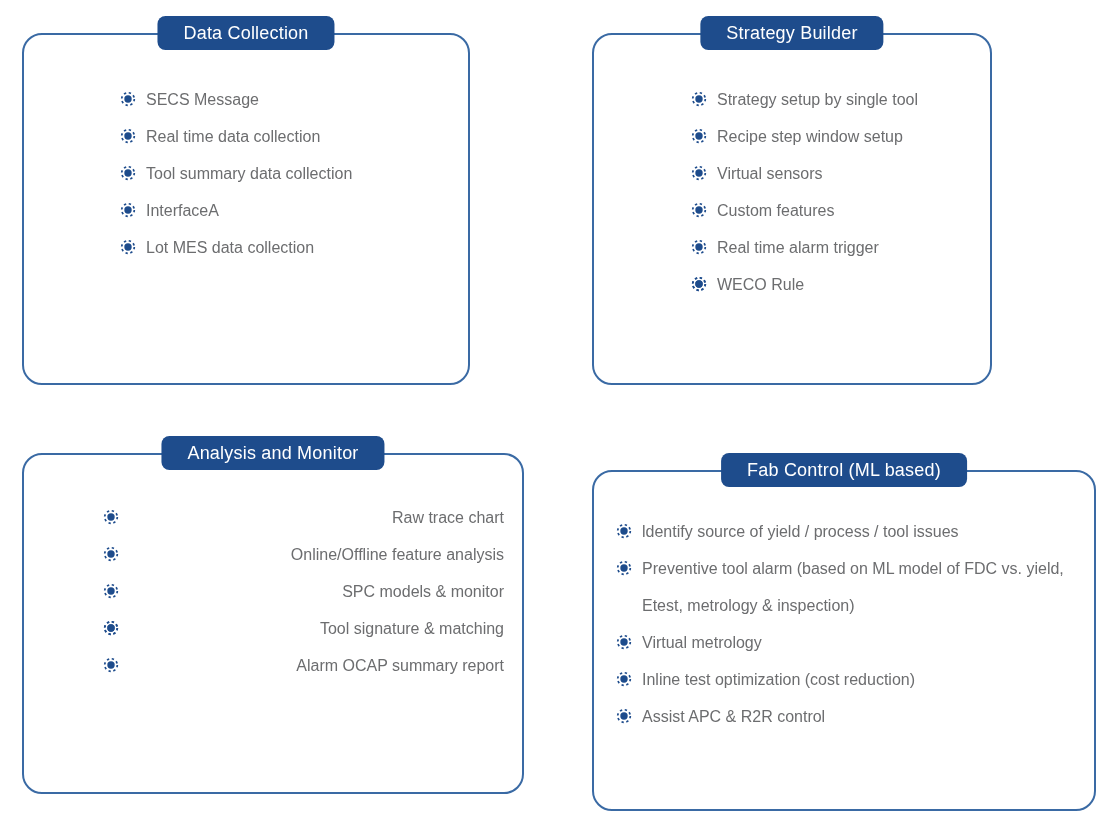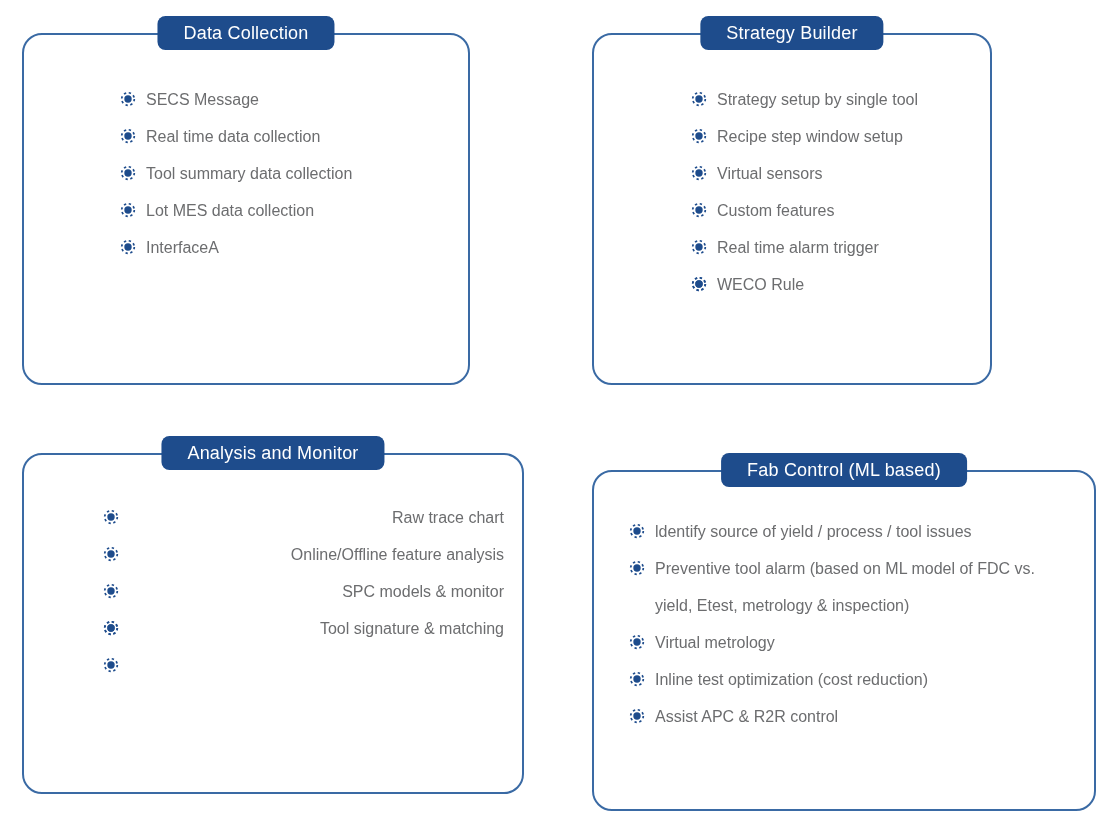--- a/index.html
+++ b/index.html
@@ -42,21 +42,21 @@
     letter-spacing: 0.2px;
   }
 
   .list {
     margin: 0;
     list-style: none;
     padding: 46px 18px 0 96px;
   }
   .card-tr .list { padding-left: 97px; padding-top: 46px; }
   .card-bl .list { padding-left: 79px; padding-top: 44px; text-align: right; }
-  .card-br .list { padding-left: 35px; padding-top: 41px; }
+  .card-br .list { padding-left: 22px; padding-top: 41px; }
 
   .list li {
     position: relative;
     padding-left: 26px;
     font-size: 16px;
     line-height: 37px;
     color: #6c6d6f;
   }
   .card-br .list li { max-width: 436px; }
 
@@ -107,30 +107,30 @@
           </span>
         <span>Tool summary data collection</span>
       </li>
       <li>
         <span class="bullet-icon">
             <svg width="16" height="16" viewBox="0 0 16 16">
               <circle cx="8" cy="8" r="6.3" fill="none" stroke="#1e4c8c" stroke-width="1.7" stroke-dasharray="2.3 2.65"></circle>
               <circle cx="8" cy="8" r="3.7" fill="#1e4c8c"></circle>
             </svg>
           </span>
+        <span>InterfaceA</span>
+      </li>
+      <li>
+        <span class="bullet-icon">
+            <svg width="16" height="16" viewBox="0 0 16 16">
+              <circle cx="8" cy="8" r="6.3" fill="none" stroke="#1e4c8c" stroke-width="1.7" stroke-dasharray="2.3 2.65"></circle>
+              <circle cx="8" cy="8" r="3.7" fill="#1e4c8c"></circle>
+            </svg>
+          </span>
         <span>Lot MES data collection</span>
-      </li>
-      <li>
-        <span class="bullet-icon">
-            <svg width="16" height="16" viewBox="0 0 16 16">
-              <circle cx="8" cy="8" r="6.3" fill="none" stroke="#1e4c8c" stroke-width="1.7" stroke-dasharray="2.3 2.65"></circle>
-              <circle cx="8" cy="8" r="3.7" fill="#1e4c8c"></circle>
-            </svg>
-          </span>
-        <span>InterfaceA</span>
       </li>
     </ul>
   </section>
 
   <section class="card card-tr">
     <div class="tab">
       <span>Strategy Builder</span>
     </div>
     <ul class="list">
       <li>
@@ -247,20 +247,21 @@
           </span>
         <span>Tool signature &amp; matching</span>
       </li>
       <li>
         <span class="bullet-icon">
             <svg width="16" height="16" viewBox="0 0 16 16">
               <circle cx="8" cy="8" r="6.3" fill="none" stroke="#1e4c8c" stroke-width="1.7" stroke-dasharray="2.3 2.65"></circle>
               <circle cx="8" cy="8" r="3.7" fill="#1e4c8c"></circle>
             </svg>
           </span>
+        <span>Alarm OCAP summary report</span>
       </li>
     </ul>
   </section>
 
   <section class="card card-br">
     <div class="tab">
       <span>Fab Control (ML based)</span>
     </div>
     <ul class="list">
       <li>

